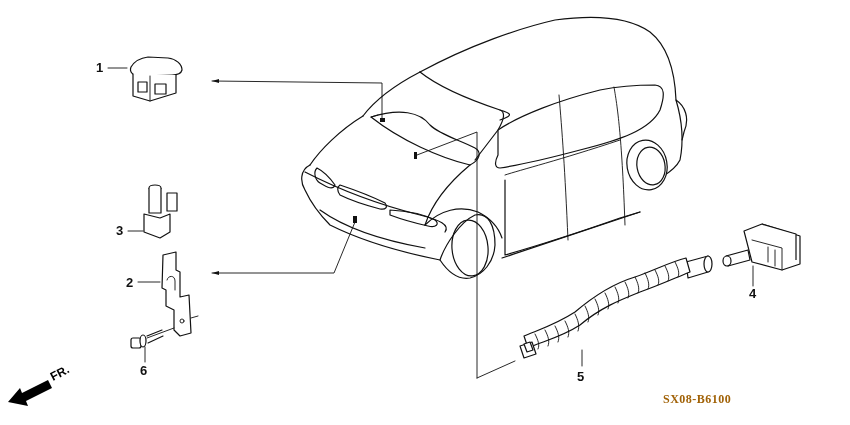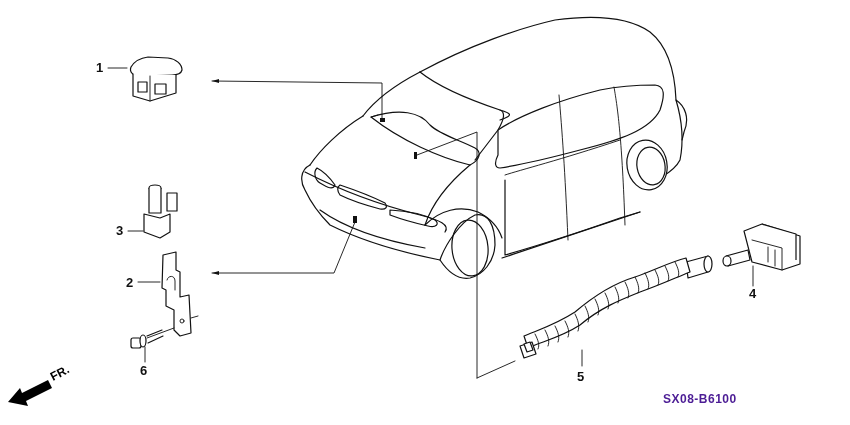--- a/index.html
+++ b/index.html
@@ -3,21 +3,21 @@
 <meta charset="utf-8">
 <style>
   html, body { margin: 0; padding: 0; background: #ffffff; }
   body { width: 850px; height: 425px; overflow: hidden; position: relative; font-family: "Liberation Sans", sans-serif; }
   #canvas { position: absolute; left: 0; top: 0; width: 850px; height: 425px; }
   svg { position: absolute; left: 0; top: 0; }
   .ln { fill: none; stroke: #111; stroke-width: 1.2; stroke-linejoin: round; stroke-linecap: round; }
   .ln-thin { fill: none; stroke: #111; stroke-width: 0.9; stroke-linecap: round; }
   .fill-w { fill: #fff; stroke: #111; stroke-width: 1.2; stroke-linejoin: round; }
   .callout { position: absolute; font-family: "Liberation Sans", sans-serif; font-size: 13px; font-weight: bold; color: #111; line-height: 1; }
-  .code { position: absolute; left: 663px; top: 392px; font-family: Liberation Sans, sans-serif; font-size: 12px; font-weight: bold; color: #4c1d95; letter-spacing: 0.5px; }
+  .code { position: absolute; left: 663px; top: 392px; font-family: Liberation Serif, serif; font-size: 12px; font-weight: bold; color: #a16207; letter-spacing: 0.5px; }
   .fr { position: absolute; left: 50px; top: 366px; font-family: "Liberation Sans", sans-serif; font-size: 12px; font-weight: bold; color: #000; transform: rotate(-28deg); }
 </style>
 </head>
 <body>
 
 <div id="canvas">
 
 <svg width="850" height="425" viewBox="0 0 850 425">
 
   <g>

